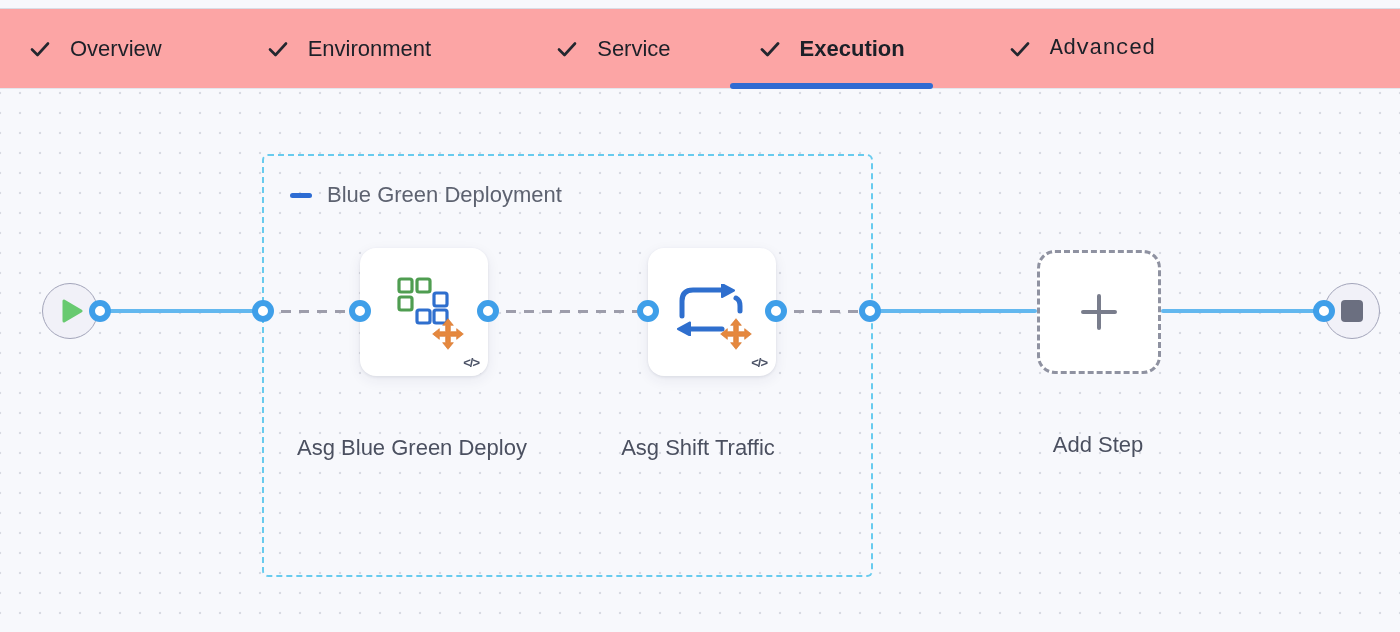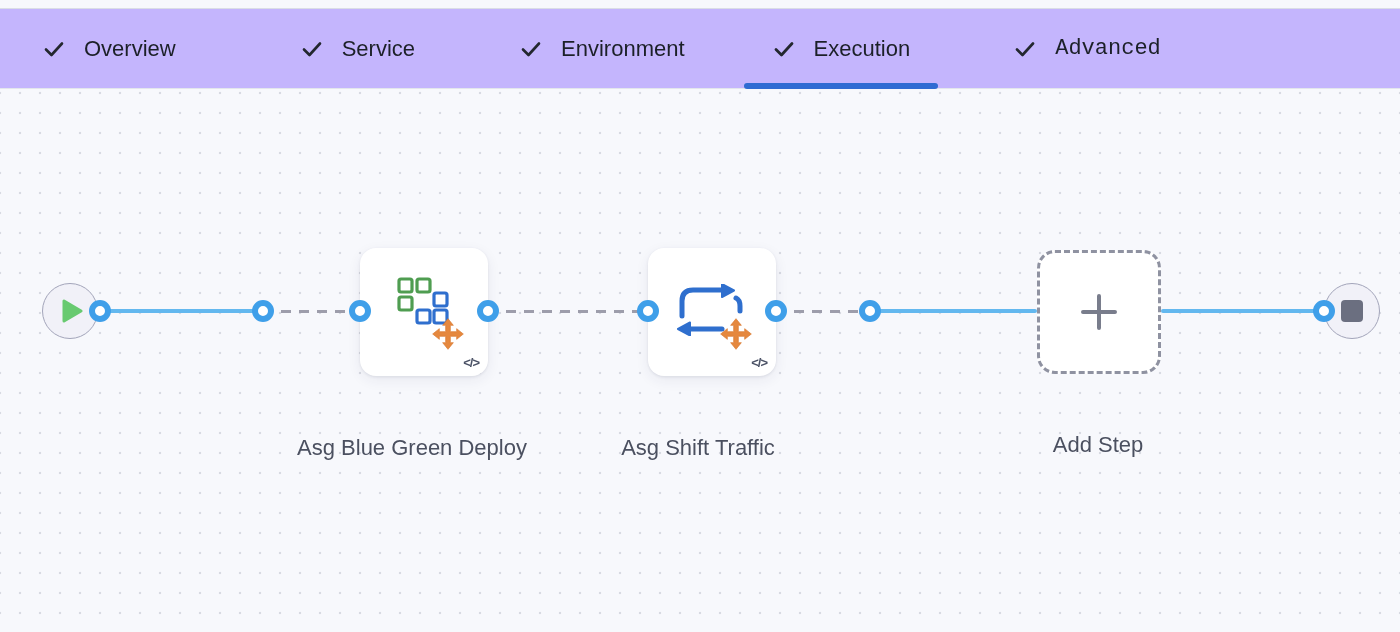--- a/index.html
+++ b/index.html
@@ -3,26 +3,26 @@
 <meta charset="utf-8">
 <style>
   * { margin:0; padding:0; box-sizing:border-box; }
   html,body { width:1400px; height:632px; overflow:hidden; }
   body { font-family:"Liberation Sans","DejaVu Sans",sans-serif; background:#f7f8fc; }
 
   .app { position:relative; width:1400px; height:632px; }
 
   
   .top-strip { height:9px; background:#f7f8fc; border-bottom:1px solid #dadde6; }
-  .tabbar { height:80px; background:#c4b5fd; border-bottom:1px solid #e3e6ed;
-            display:flex; align-items:stretch; padding-left:14px; }
+  .tabbar { height:80px; background:#fca5a5; border-bottom:1px solid #e3e6ed;
+            display:flex; align-items:stretch; }
   .tab { position:relative; display:flex; align-items:center; gap:18px;
          padding:0 28px; cursor:pointer; font-size:22px; font-weight:500; color:#1c2028; }
   .tab .check-icon { display:flex; align-items:center; }
-  .tab.active { font-weight:400; }
+  .tab.active { font-weight:700; }
   .tab-ml-service { margin-left:68px; }
   .tab-ml-environment { margin-left:48px; }
   .tab-ml-execution { margin-left:31px; }
   .tab-ml-advanced { margin-left:47px;font-family:Liberation Mono, monospace; }
   .active-indicator { position:absolute; left:0; right:0; bottom:-1px; height:6px;
                       background:#2f6bd2; border-radius:4px; }
 
   
   .canvas { position:relative; width:1400px; height:542px; background:#f7f8fc;
             background-image:radial-gradient(circle,#d7dae2 1.3px,transparent 1.6px);
@@ -74,35 +74,35 @@
 
   <nav class="tabbar">
     <div class="tab">
       <span class="check-icon">
         <svg width="24" height="24" viewBox="0 0 24 24" fill="none">
             <path d="M4 12.5 L9.5 18 L20 6.5" stroke="#23272f" stroke-width="2.6" stroke-linecap="round" stroke-linejoin="round"></path>
           </svg>
       </span>
       <span>Overview</span>
     </div>
+    <div class="tab tab-ml-environment">
+      <span class="check-icon">
+        <svg width="24" height="24" viewBox="0 0 24 24" fill="none">
+            <path d="M4 12.5 L9.5 18 L20 6.5" stroke="#23272f" stroke-width="2.6" stroke-linecap="round" stroke-linejoin="round"></path>
+          </svg>
+      </span>
+      <span>Environment</span>
+    </div>
     <div class="tab tab-ml-service">
       <span class="check-icon">
         <svg width="24" height="24" viewBox="0 0 24 24" fill="none">
             <path d="M4 12.5 L9.5 18 L20 6.5" stroke="#23272f" stroke-width="2.6" stroke-linecap="round" stroke-linejoin="round"></path>
           </svg>
       </span>
       <span>Service</span>
-    </div>
-    <div class="tab tab-ml-environment">
-      <span class="check-icon">
-        <svg width="24" height="24" viewBox="0 0 24 24" fill="none">
-            <path d="M4 12.5 L9.5 18 L20 6.5" stroke="#23272f" stroke-width="2.6" stroke-linecap="round" stroke-linejoin="round"></path>
-          </svg>
-      </span>
-      <span>Environment</span>
     </div>
     <div class="tab active tab-ml-execution">
       <span class="check-icon">
         <svg width="24" height="24" viewBox="0 0 24 24" fill="none">
             <path d="M4 12.5 L9.5 18 L20 6.5" stroke="#23272f" stroke-width="2.8" stroke-linecap="round" stroke-linejoin="round"></path>
           </svg>
       </span>
       <span>Execution</span>
       <span class="active-indicator"></span>
     </div>
@@ -111,20 +111,26 @@
         <svg width="24" height="24" viewBox="0 0 24 24" fill="none">
             <path d="M4 12.5 L9.5 18 L20 6.5" stroke="#23272f" stroke-width="2.6" stroke-linecap="round" stroke-linejoin="round"></path>
           </svg>
       </span>
       <span>Advanced</span>
     </div>
   </nav>
 
   <div class="canvas">
 
+    <div class="stage-group">
+      <div class="group-header">
+        <span class="collapse-minus"></span>
+        <span class="group-title">Blue Green Deployment</span>
+      </div>
+    </div>
 
     <div class="link solid" style="left:100px;  width:163px;"></div>
     <div class="link dashed" style="left:263px;  width:97px;"></div>
     <div class="link dashed" style="left:488px;  width:160px;"></div>
     <div class="link dashed" style="left:776px;  width:94px;"></div>
     <div class="link solid" style="left:870px;  width:167px;"></div>
     <div class="link solid" style="left:1161px; width:163px;"></div>
 
     <div class="terminal-node" style="left:42px;">
       <svg width="22" height="24" viewBox="0 0 22 24" style="margin-left:5px;">

